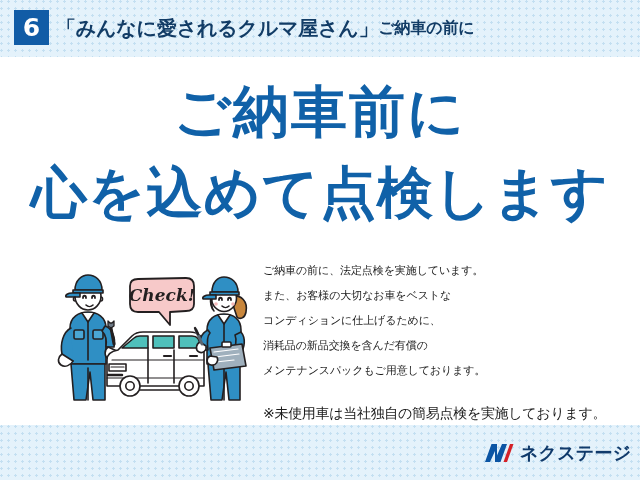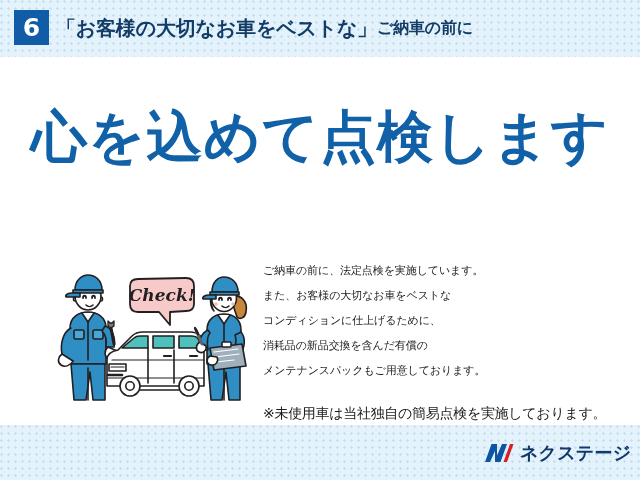--- a/index.html
+++ b/index.html
@@ -89,25 +89,26 @@
 </head>
 <body>
 
 <div id="page">
 
   <div id="header-band" class="dot-band"></div>
 
   <div id="header-badge">6</div>
 
   <div id="header-title">
-    <span class="t-main">「お客様の大切なお車をベストな」</span>
+    <span class="t-main">「みんなに愛されるクルマ屋さん」</span>
     <span class="t-sub">ご納車の前に</span>
   </div>
 
   <div id="headline">
+    <span class="hl-line1">ご納車前に</span>
     <span class="hl-line2">心を込めて点検します</span>
   </div>
 
   <div id="illustration">
     <svg viewBox="0 0 208 140" xmlns="http://www.w3.org/2000/svg">
       <g stroke="#231f20" stroke-width="1.6" fill="none" stroke-linecap="round" stroke-linejoin="round">
 
         <path d="M18 60 C18 49 27 44 36 44 C45 44 54 49 54 60 L54 96 L18 96 Z" fill="#2f8fc4"></path>
 
         <path d="M19 96 L53 96 L53 132 L41 132 L38 104 L34 132 L22 132 Z" fill="#2f8fc4"></path>

